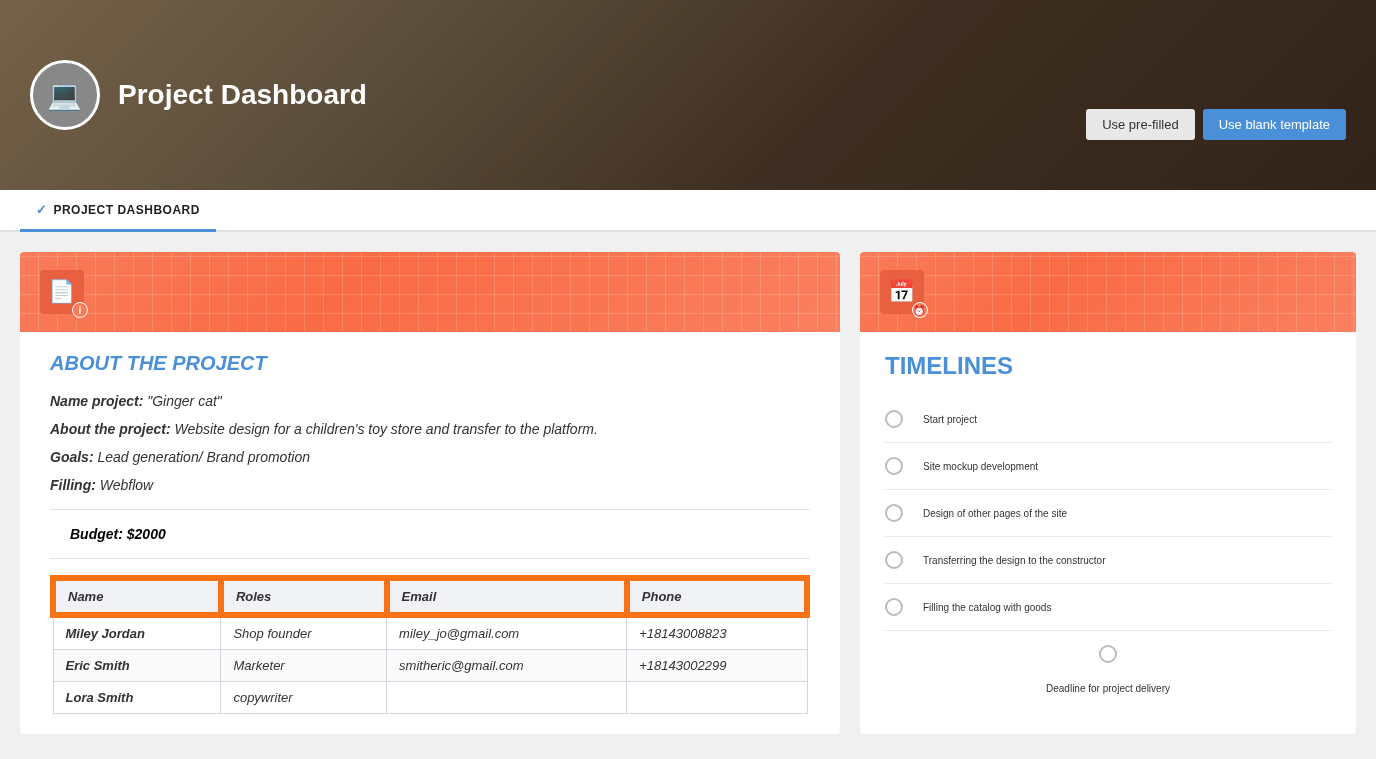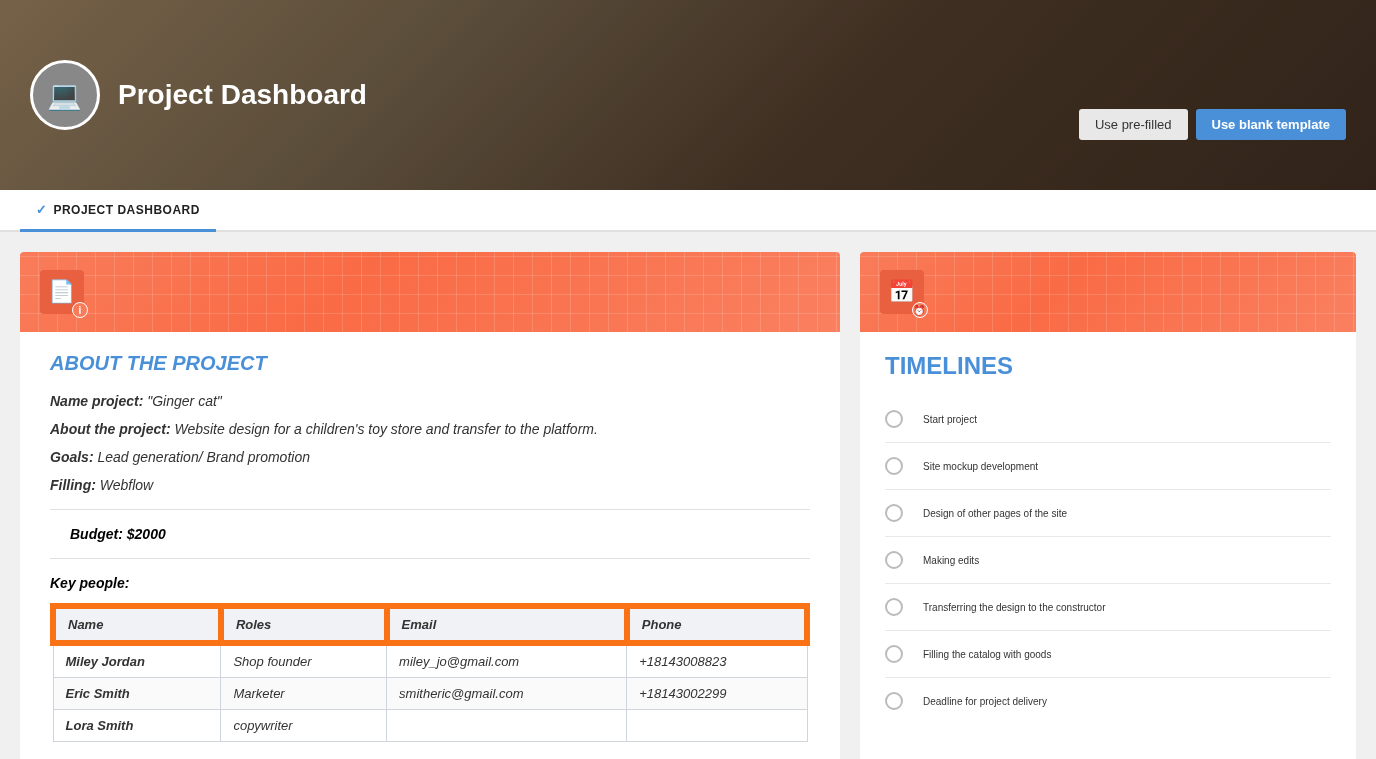--- a/index.html
+++ b/index.html
@@ -73,21 +73,20 @@
       color: #333;
     }
     .btn-blank {
       background: #4a90d9;
       border: none;
       padding: 8px 16px;
       font-size: 13px;
       cursor: pointer;
       border-radius: 3px;
       color: #fff;
-      font-weight: bold;
     }
 
     
     .tab-bar {
       background: #fff;
       border-bottom: 2px solid #e0e0e0;
       padding: 0 20px;
       display: flex;
       align-items: center;
     }
@@ -277,20 +276,21 @@
       display: flex;
       align-items: center;
       gap: 20px;
       padding: 14px 0;
       border-bottom: 1px solid #e8e8e8;
       font-size: 10px;
       color: #333;
     }
     .timeline-item:last-child {
       border-bottom: none;
+      flex-direction: column;
     }
     .timeline-radio {
       width: 18px;
       height: 18px;
       border-radius: 50%;
       border: 2px solid #bbb;
       flex-shrink: 0;
       background: #fff;
     }
   </style>
@@ -356,21 +356,20 @@
 
       <hr class="divider">
 
       <div class="budget-row">
         <span>Budget:</span>
         <span>$2000</span>
       </div>
 
       <hr class="divider">
 
-      <div class="key-people-label">Key people:</div>
 
       <table class="people-table">
         <thead>
           <tr>
             <th>Name</th>
             <th>Roles</th>
             <th>Email</th>
             <th>Phone</th>
           </tr>
         </thead>
@@ -418,24 +417,20 @@
         <li class="timeline-item">
     <div class="timeline-radio"></div>
     <span>Site mockup development</span>
   </li>
         <li class="timeline-item">
     <div class="timeline-radio"></div>
     <span>Design of other pages of the site</span>
   </li>
         <li class="timeline-item">
     <div class="timeline-radio"></div>
-    <span>Making edits</span>
-  </li>
-        <li class="timeline-item">
-    <div class="timeline-radio"></div>
     <span>Transferring the design to the constructor</span>
   </li>
         <li class="timeline-item">
     <div class="timeline-radio"></div>
     <span>Filling the catalog with goods</span>
   </li>
         <li class="timeline-item">
     <div class="timeline-radio"></div>
     <span>Deadline for project delivery</span>
   </li>

